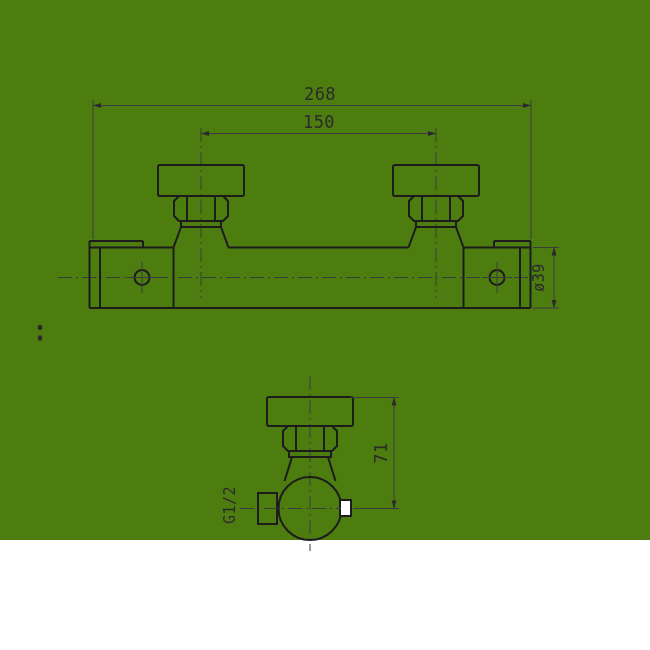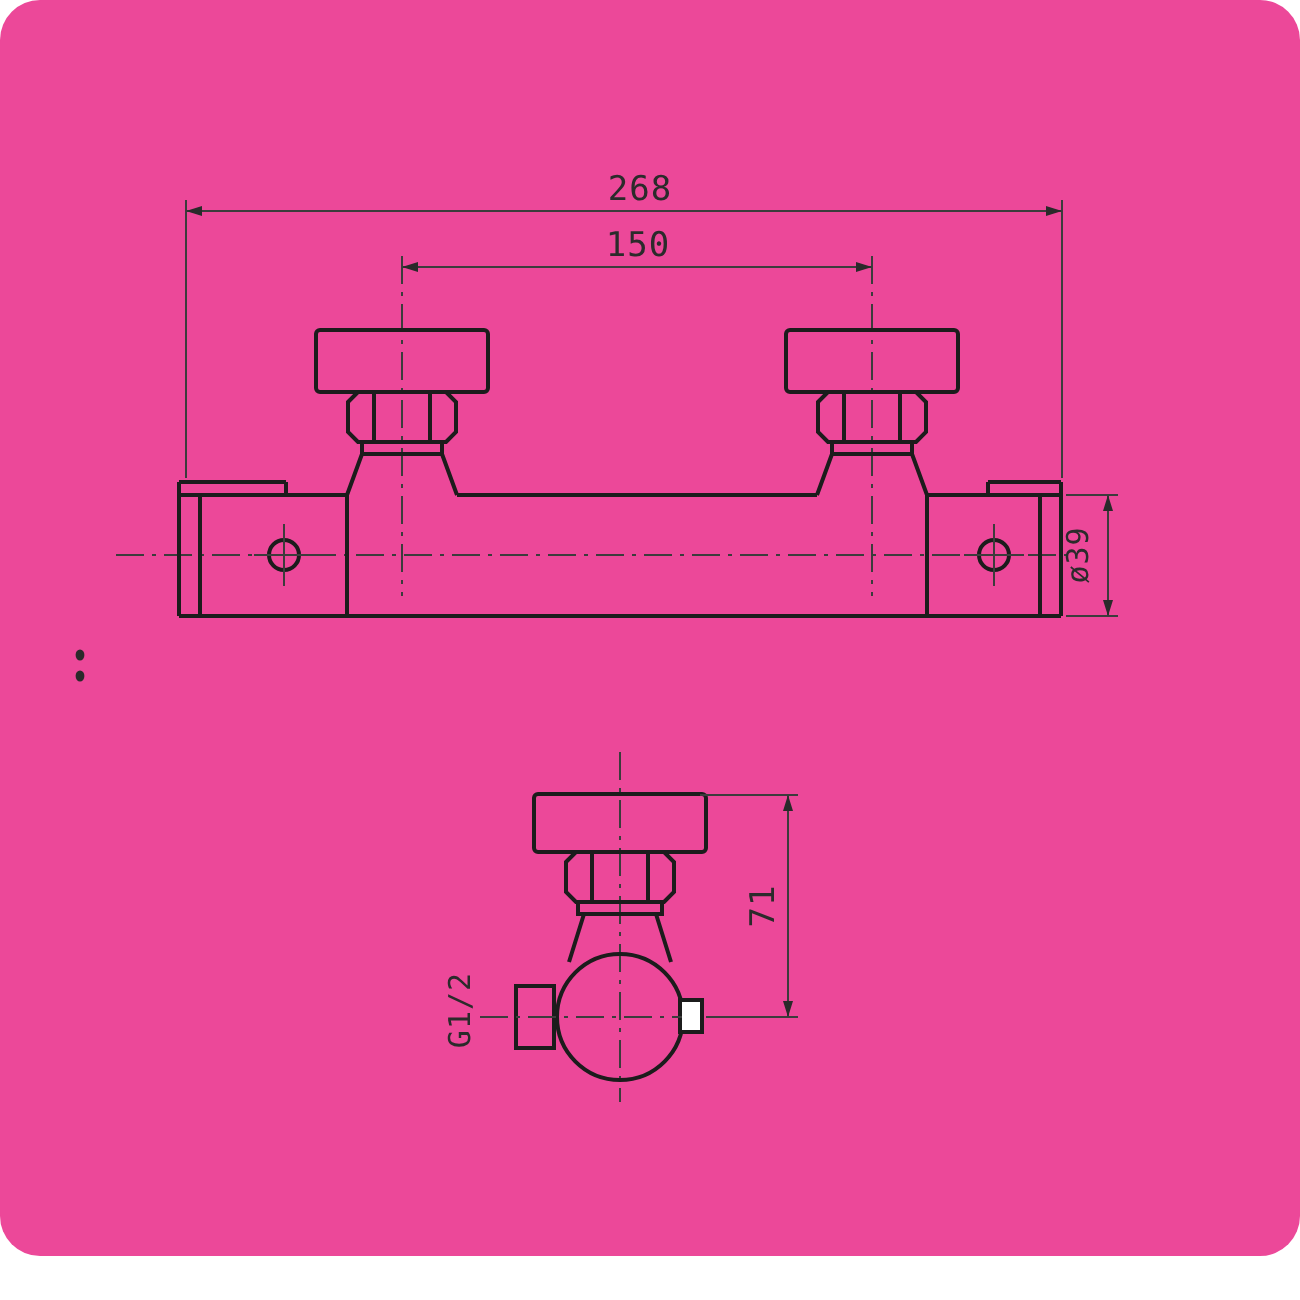--- a/index.html
+++ b/index.html
@@ -5,24 +5,23 @@
   html, body {
     margin: 0;
     padding: 0;
     width: 650px;
     height: 650px;
     background: #ffffff;
     font-family: "DejaVu Sans Mono", "Liberation Mono", monospace;
   }
   .canvas-wrap {
     width: 650px;
-    height: 628px;
-    background: #ec4899;
+    height: 540px;
+    background: #4d7c0f;
     position: relative;
-    border-radius: 20px;
   }
   svg { display: block; }
   .thick {
     fill: none;
     stroke: #1c1c1c;
     stroke-width: 2;
     stroke-linecap: butt;
     stroke-linejoin: miter;
   }
   .thin {

